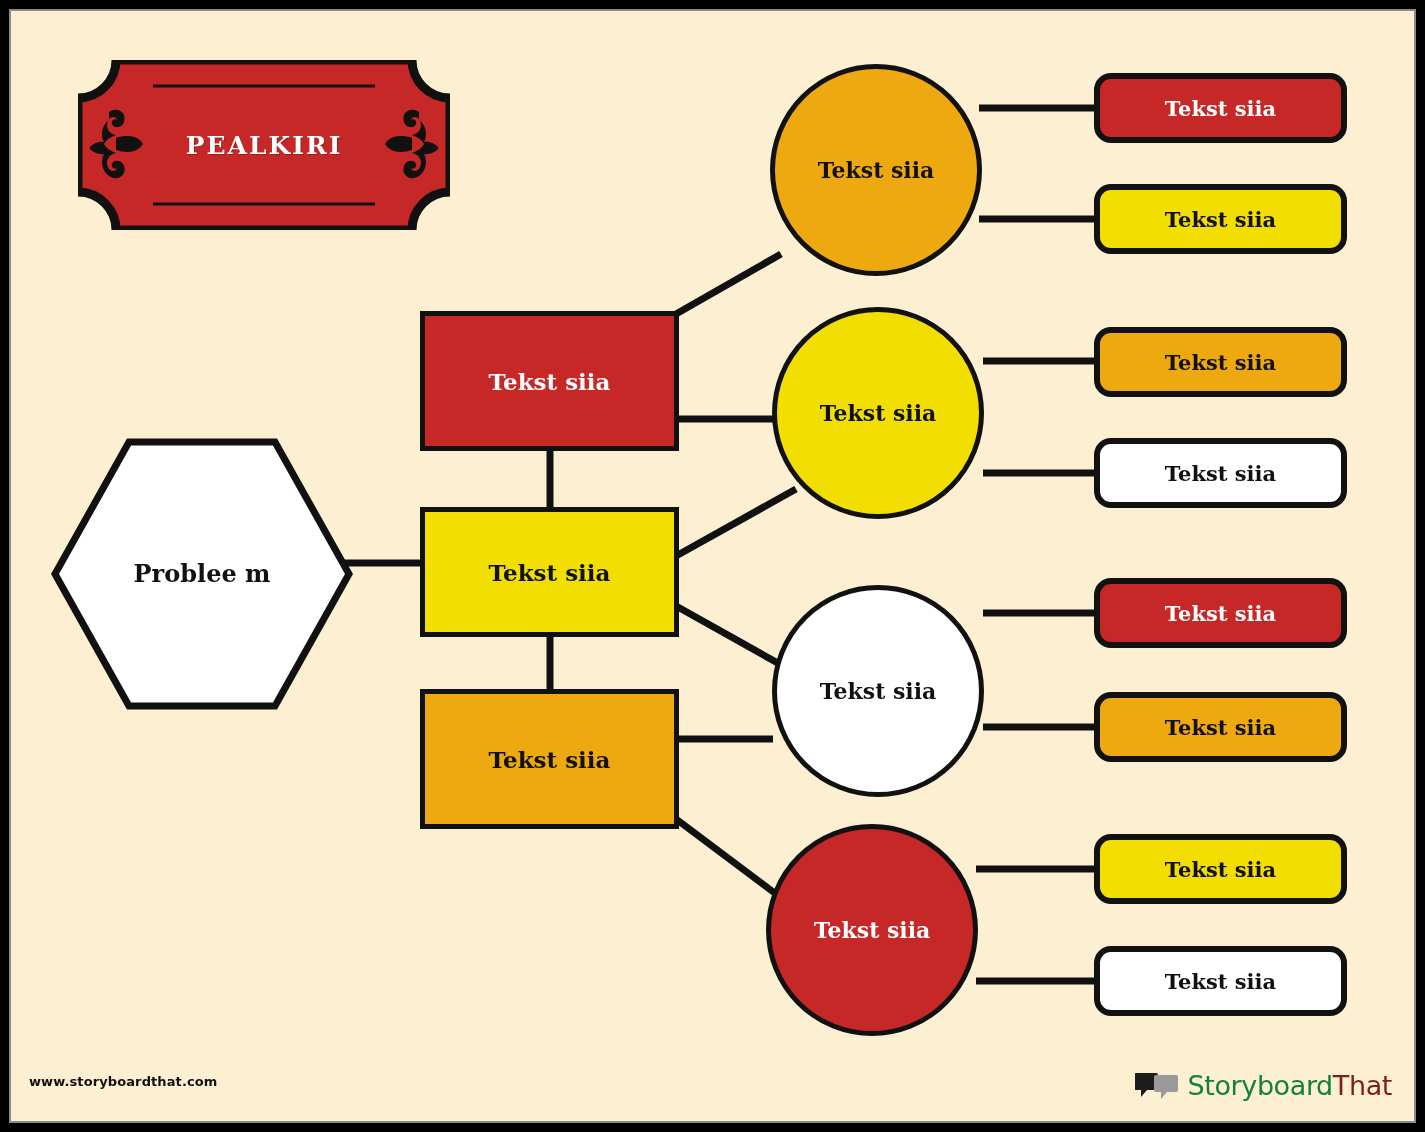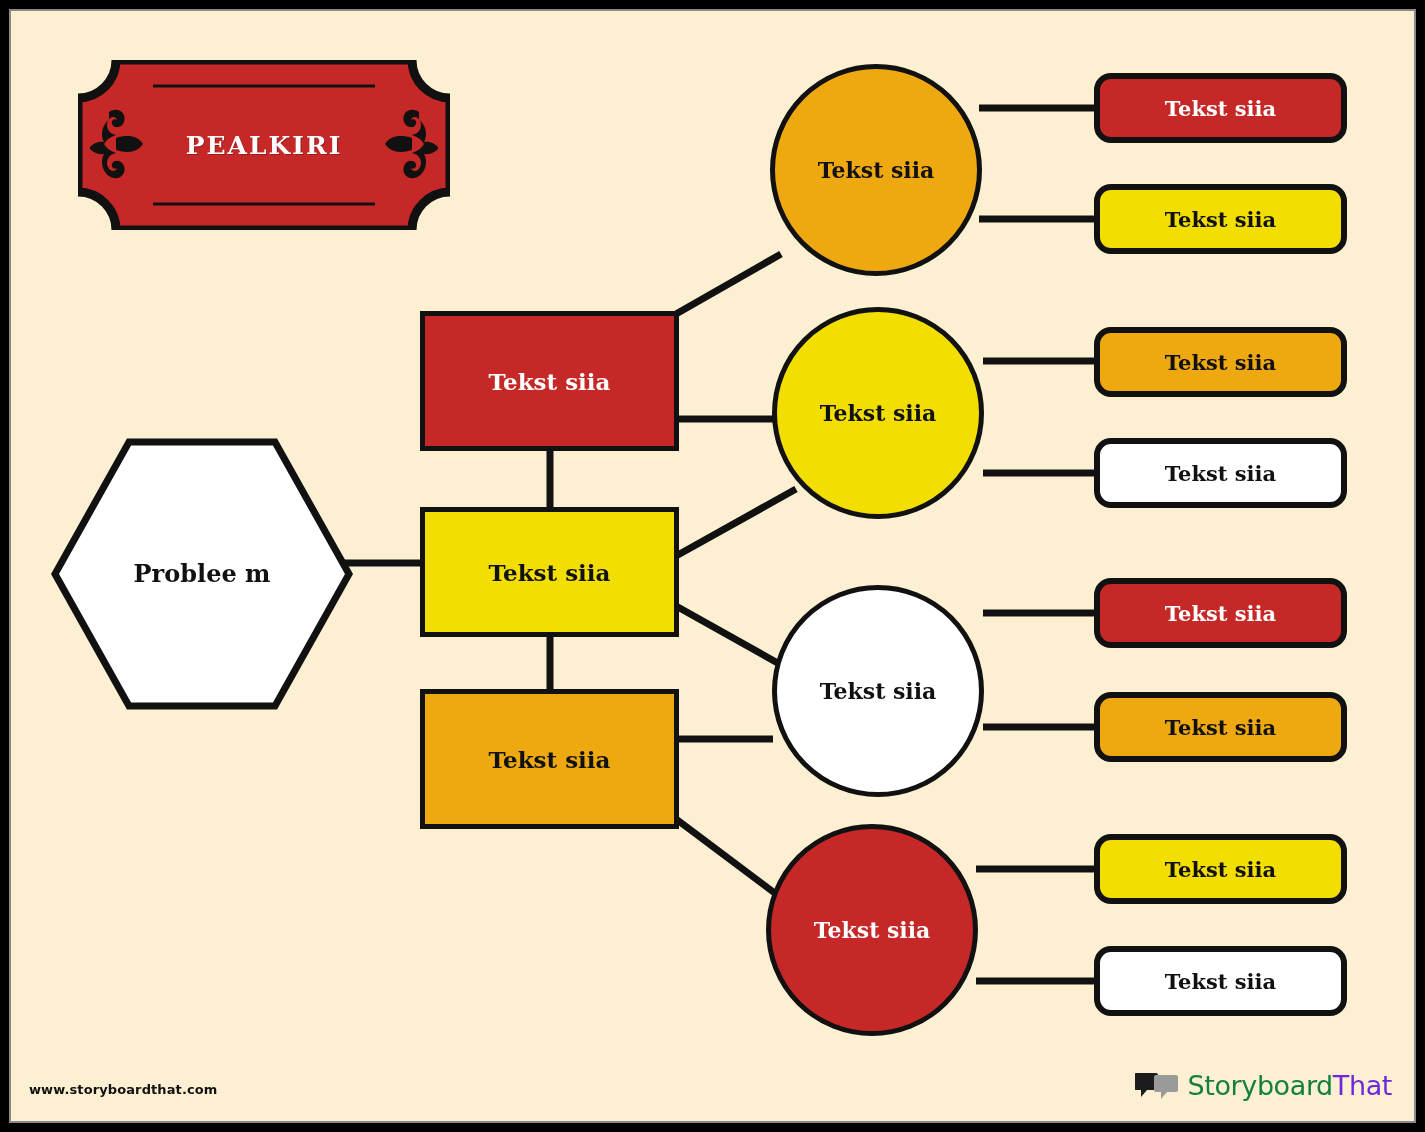--- a/index.html
+++ b/index.html
@@ -139,21 +139,21 @@
     justify-content: center;
     font-size: 21px;
     font-weight: bold;
     font-family: "DejaVu Serif", serif;
   }
 
   
   #footer-url {
     position: absolute;
     left: 18px;
-    bottom: 24px;
+    bottom: 32px;
     font-family: "DejaVu Sans", sans-serif;
     font-size: 13px;
     font-weight: bold;
     color: #111111;
     letter-spacing: .1px;
   }
   #logo {
     position: absolute;
     right: 22px;
     bottom: 16px;
@@ -162,21 +162,21 @@
     align-items: center;
     gap: 9px;
   }
   #logo .logo-mark { position: relative; width: 44px; height: 28px; }
   #logo .logo-text {
     font-family: "DejaVu Sans", sans-serif;
     font-size: 27px;
     letter-spacing: -.4px;
   }
   #logo .logo-text .t-dark { color: #15803d; }
-  #logo .logo-text .t-grey { color: #6d28d9; }
+  #logo .logo-text .t-grey { color: #7f1d1d; }
 </style>
 </head>
 <body>
 
 <div id="poster">
   <div id="frame-line"></div>
 
   <div id="canvas">
 
     <svg id="wires" viewBox="0 0 1403 1110" width="1403" height="1110">

